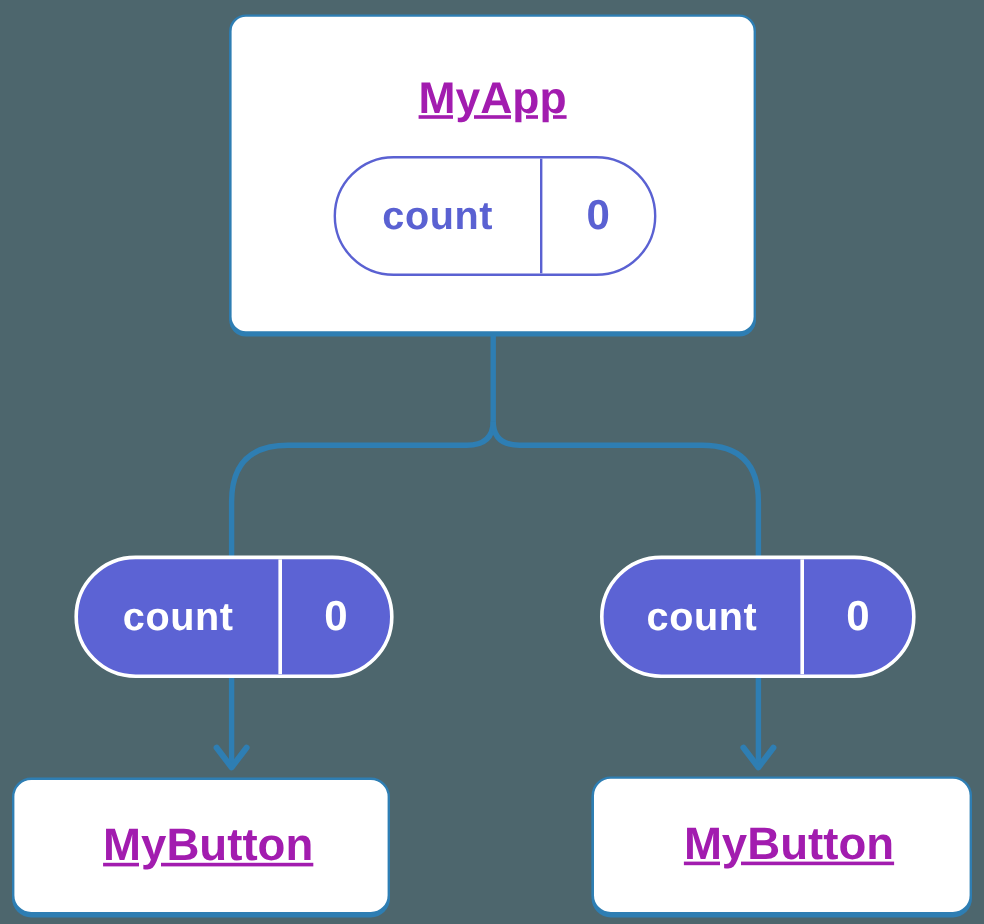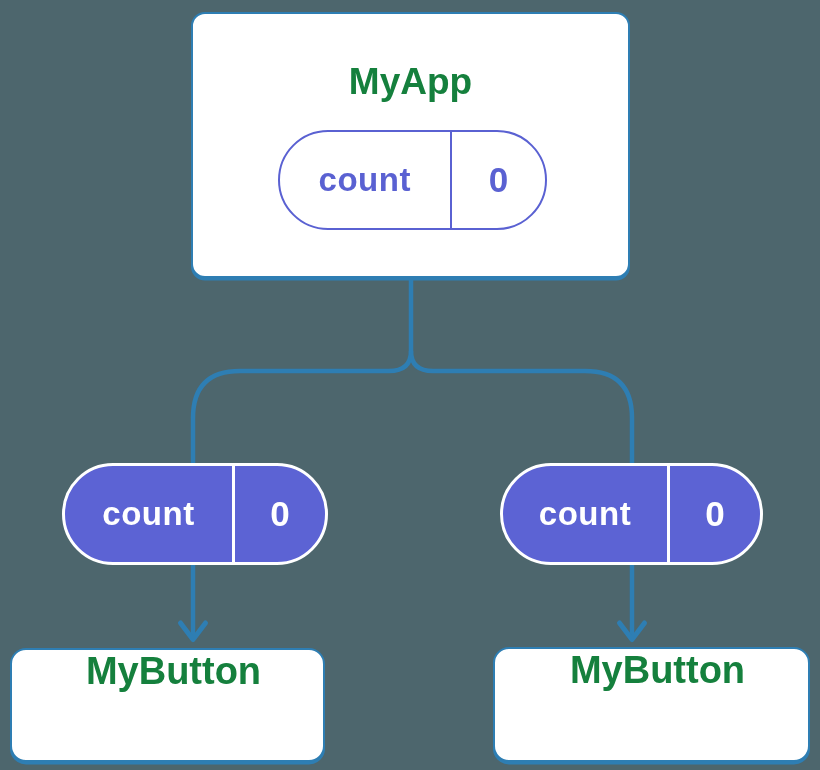--- a/index.html
+++ b/index.html
@@ -34,42 +34,44 @@
     stroke-linejoin: round;
   }
   .node {
     position: absolute;
     background: #ffffff;
     border: 2.5px solid #2e7eb3;
     box-shadow: 0 2.5px 0 #2e7eb3;
     box-sizing: border-box;
   }
   .node-title {
-    color: #15803d;
+    color: #a21caf;
     font-weight: bold;
     white-space: nowrap;
+    text-decoration: underline;
   }
   .app-node {
     left: 191px;
     top: 12px;
     width: 439px;
     height: 266px;
     border-radius: 14px;
     display: flex;
     flex-direction: column;
     align-items: center;
   }
   .app-node .node-title {
     margin-top: 46px;
     font-size: 37px;
     line-height: 44px;
   }
   .button-node {
     border-radius: 16px;
     display: flex;
+    align-items: center;
     justify-content: center;
     padding-left: 12px;
   }
   .button-node .node-title {
     font-size: 38px;
   }
   .button-left  { left: 10px;  top: 648px; width: 315px; height: 114px; }
   .button-right { left: 493px; top: 647px; width: 317px; height: 115px; }
 
   .pill {

